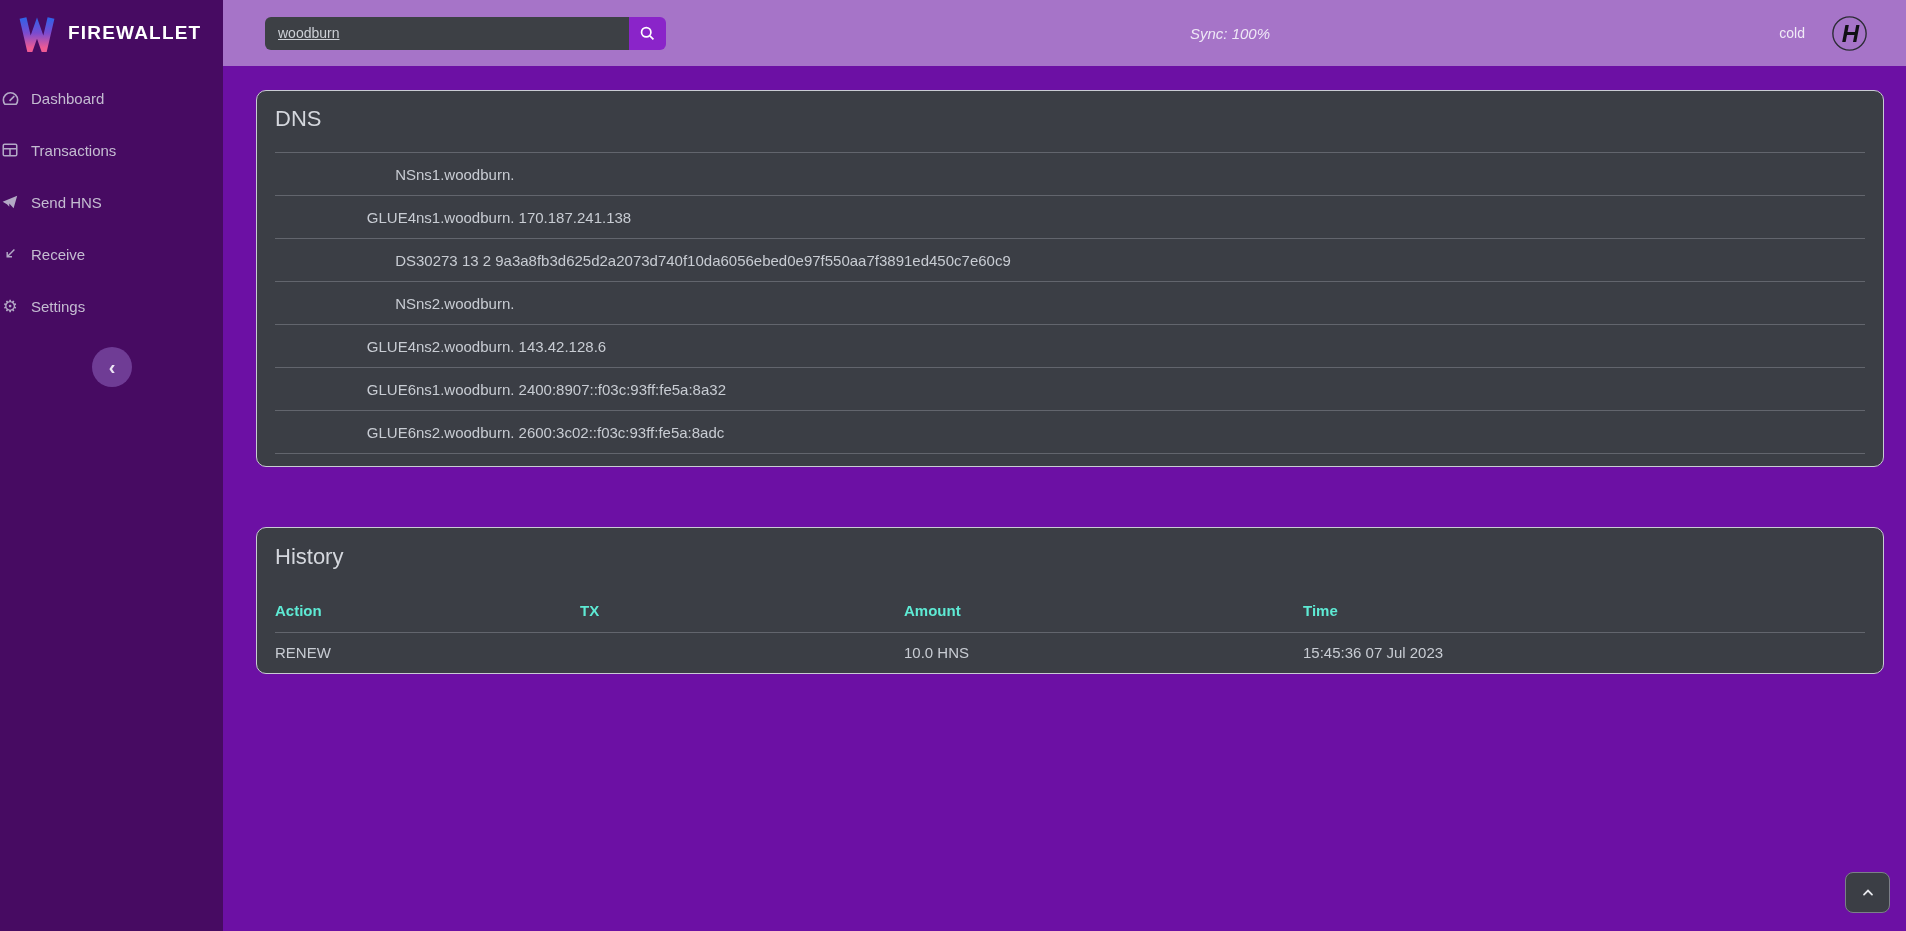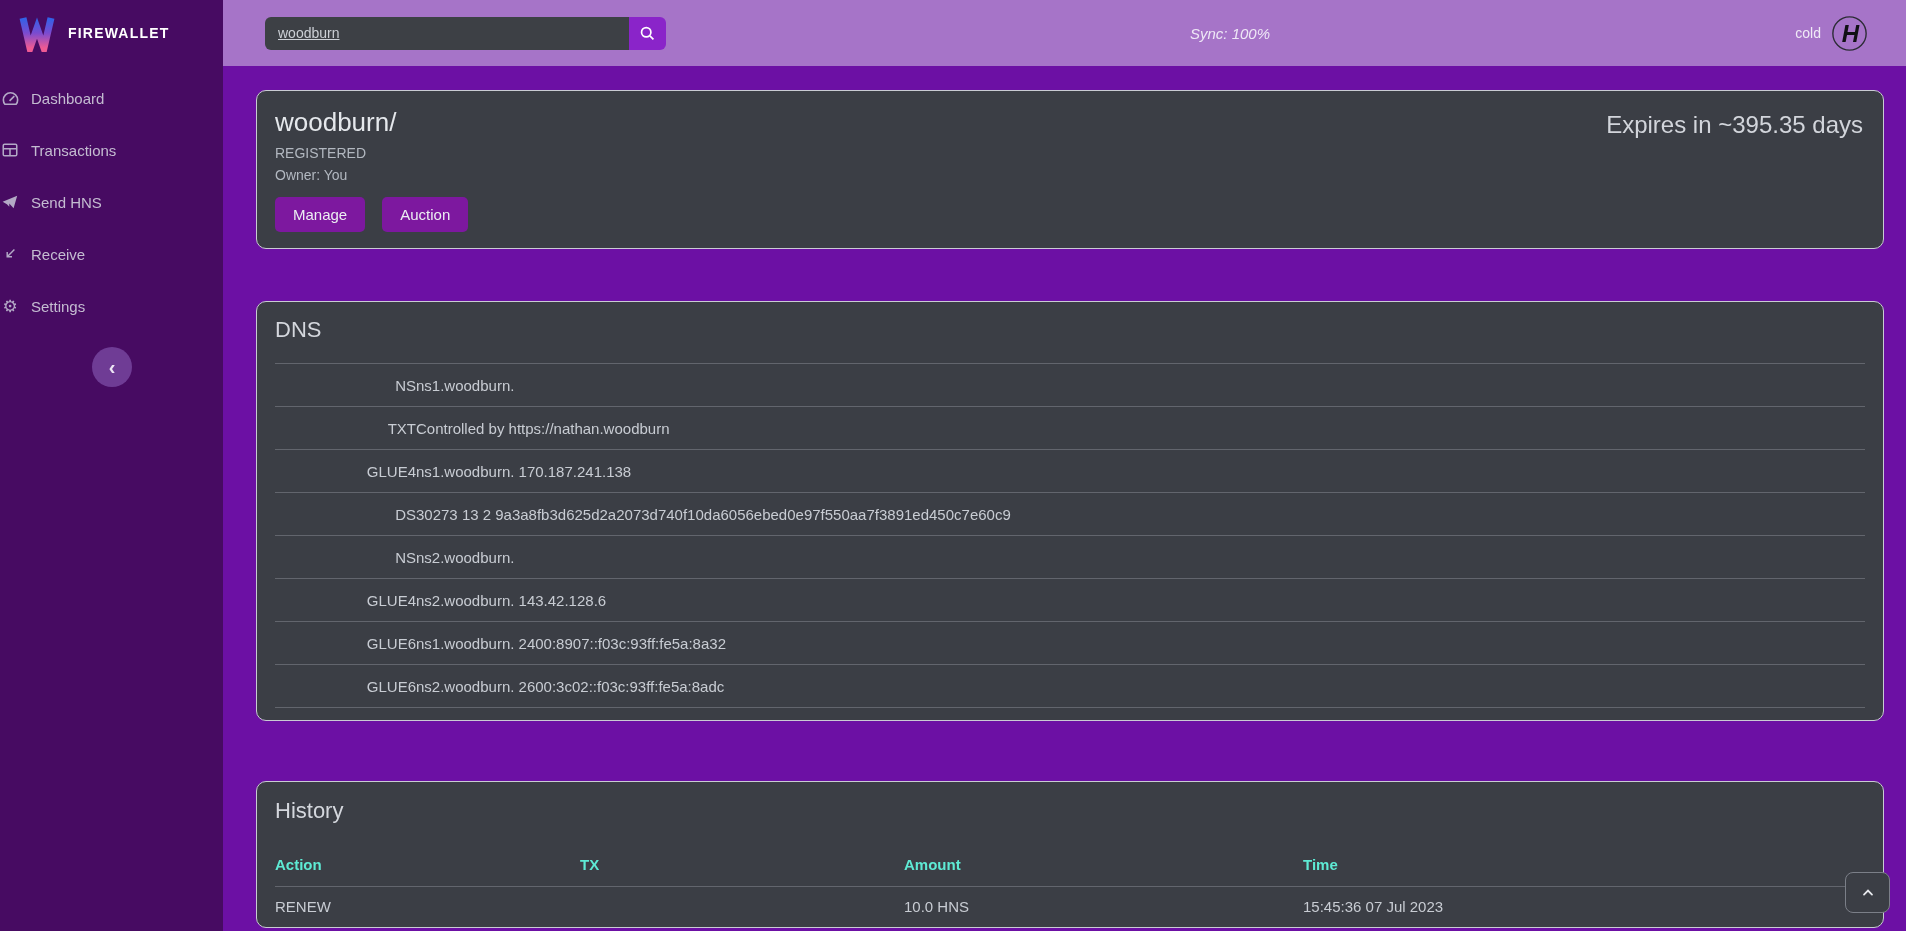--- a/index.html
+++ b/index.html
@@ -8,21 +8,21 @@
     font-family:"Liberation Sans", sans-serif;
     background: var(--main_bg, #6c10a4);
     position:relative;
   }
   
   .sidebar {
     position:absolute; left:0; top:0; width:223px; height:931px;
     background: var(--sidebar_bg, #470b62); z-index:5;
   }
   .logo-row { height:66px; display:flex; align-items:center; padding-left:18px; gap:12px; cursor:pointer; }
-  .brand { color:#ffffff; font-weight:700; font-size:14px; letter-spacing:1.2px; }
+  .brand { color:#ffffff; font-weight:700; font-size:19px; letter-spacing:1.2px; }
   .nav { padding-top:6px; }
   .nav-item {
     height:52px; display:flex; align-items:center; gap:11px; 
     color: var(--sidebar_text, #c4bcd1); font-size:15px; cursor:pointer;
   }
   .nav-item .icon { width:20px; display:flex; justify-content:center; align-items:center; color:#b3a9c6; }
   .gear-glyph { font-size:17px; line-height:1; }
   .collapse-btn {
     position:absolute; left:92px; top:347px; width:40px; height:40px; border-radius:50%;
     background:#6f3c95; border:none; color:#ece5f4; font-size:20px; font-weight:700;
@@ -38,21 +38,21 @@
     width:364px; background:#3d4045; border:none; outline:none;
     color:#ccd0d6; padding:0 13px; font-size:14px; border-radius:6px 0 0 6px;
     font-family:"Liberation Sans", sans-serif;
     text-decoration:underline;
   }
   .search-btn {
     width:37px; background: var(--search_button, #8a24c9); border:none;
     border-radius:0 6px 6px 0; display:flex; align-items:center; justify-content:center; cursor:pointer;
   }
   .sync { position:absolute; left:967px; color:#eee7f6; font-size:15px;font-style:italic; }
-  .wallet { position:absolute; right:38px; display:flex; align-items:center; gap:10px; color:#f0eaf6; font-size:14px; cursor:pointer; }
+  .wallet { position:absolute; right:38px; display:flex; align-items:center; gap:26px; color:#f0eaf6; font-size:14px; cursor:pointer; }
   .hns-badge { width:37px; height:37px; display:flex; }
   
   .main {
     position:absolute; left:223px; top:66px; right:0; bottom:0;
     padding:24px 22px 0 33px; overflow:hidden;
   }
   .card {
     background: var(--panel_bg, #3b3e45);
     border:1px solid var(--panel_border, #c9cbd3);
     border-radius:10px; color: var(--text_main, #ccd0d7);
@@ -175,45 +175,31 @@
       <svg viewBox="0 0 40 40" width="37" height="37">
         <circle cx="20" cy="20" r="18" fill="none" stroke="#2c2c36" stroke-width="1.5"></circle>
         <text x="21" y="29" text-anchor="middle" font-size="26" font-weight="bold" font-style="italic" fill="#101014" font-family="'Liberation Sans', sans-serif">H</text>
       </svg>
     </span>
   </div>
 </header>
 
 <main class="main">
 
-  <section class="card domain-card">
-    <h1 class="domain-title">woodburn/</h1>
-    <div class="domain-status">REGISTERED</div>
-    <div class="domain-owner">Owner: You</div>
-    <div class="btn-row">
-      <button class="btn">Manage</button>
-      <button class="btn">Auction</button>
-    </div>
-    <div class="expires">Expires in ~395.35 days</div>
-  </section>
 
   <section class="card dns-card">
     <h2 class="card-title">DNS</h2>
     <table class="dns-table">
       <tbody>
 
           <tr>
             <td class="dns-type">NS</td>
             <td class="dns-value">ns1.woodburn.</td>
           </tr>
 
-          <tr>
-            <td class="dns-type">TXT</td>
-            <td class="dns-value">Controlled by https://nathan.woodburn</td>
-          </tr>
 
           <tr>
             <td class="dns-type">GLUE4</td>
             <td class="dns-value">ns1.woodburn. 170.187.241.138</td>
           </tr>
 
           <tr>
             <td class="dns-type">DS</td>
             <td class="dns-value">30273 13 2 9a3a8fb3d625d2a2073d740f10da6056ebed0e97f550aa7f3891ed450c7e60c9</td>
           </tr>

